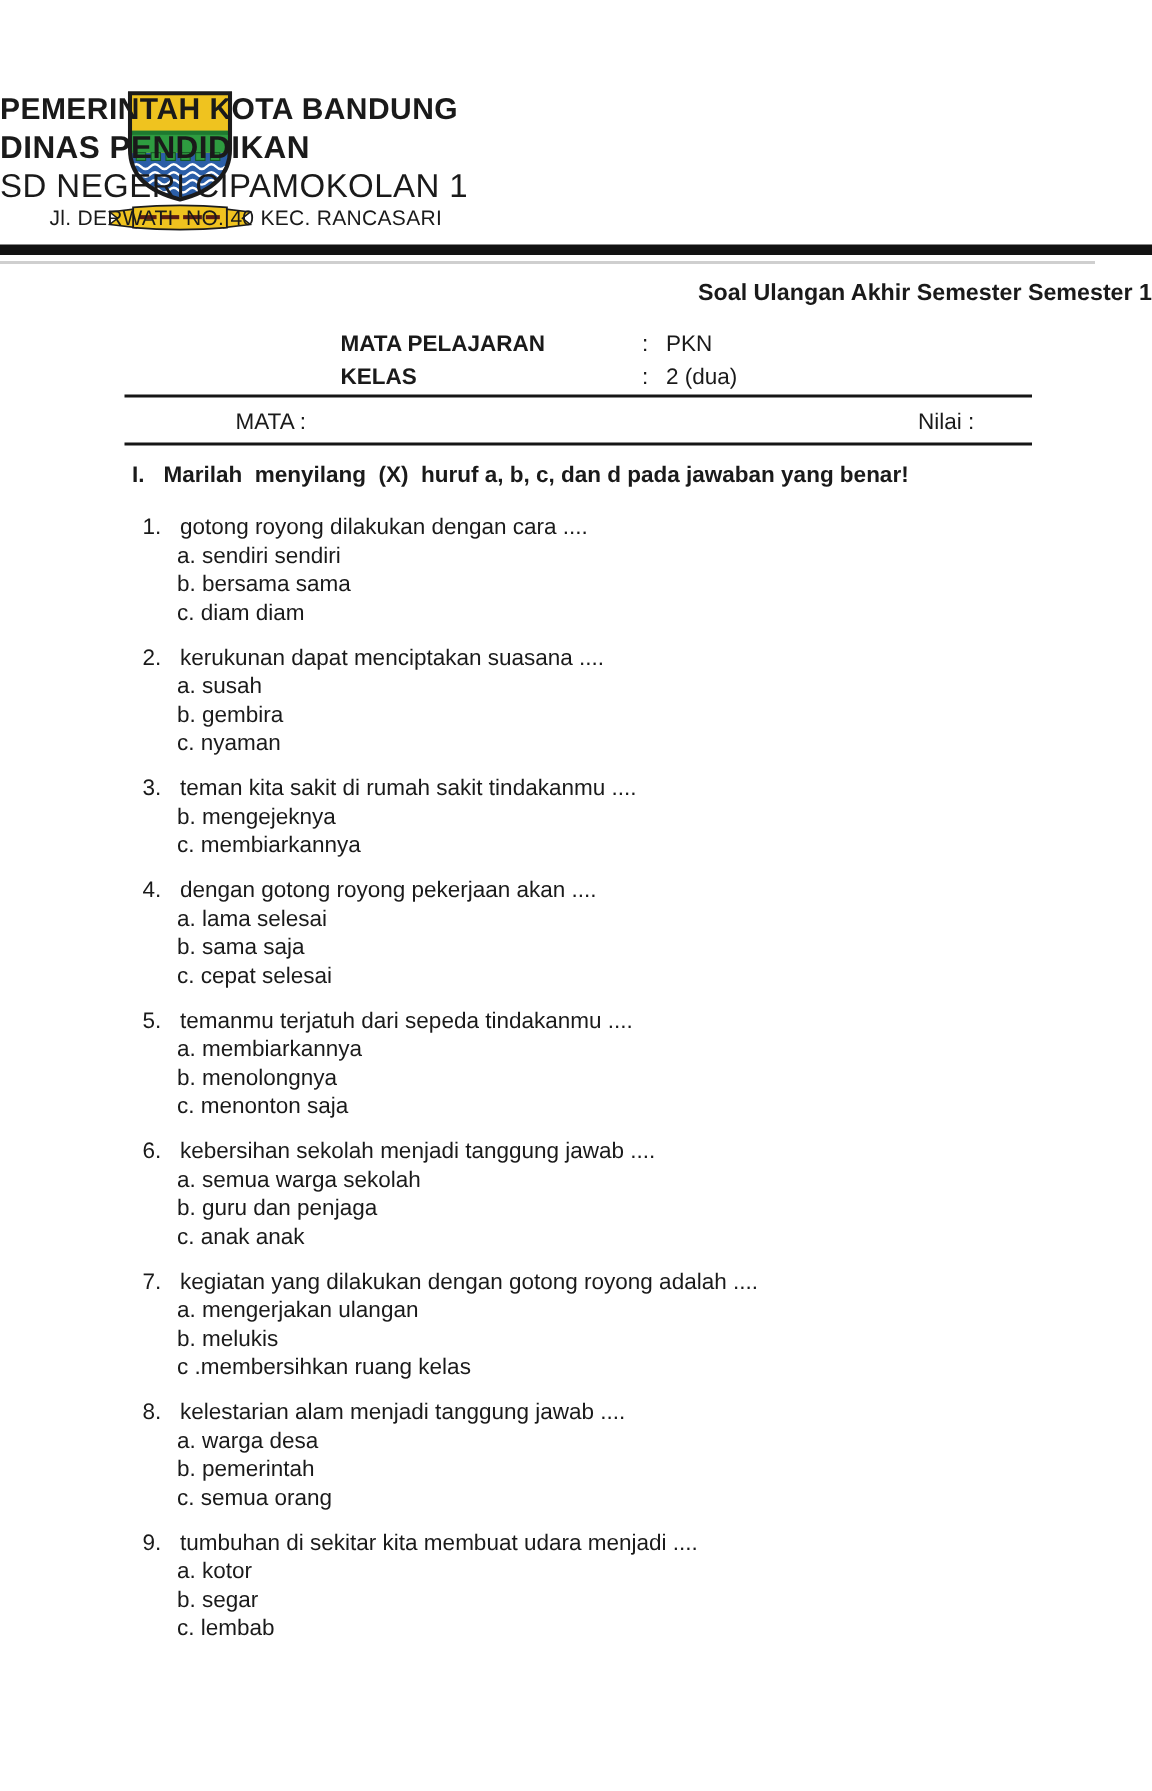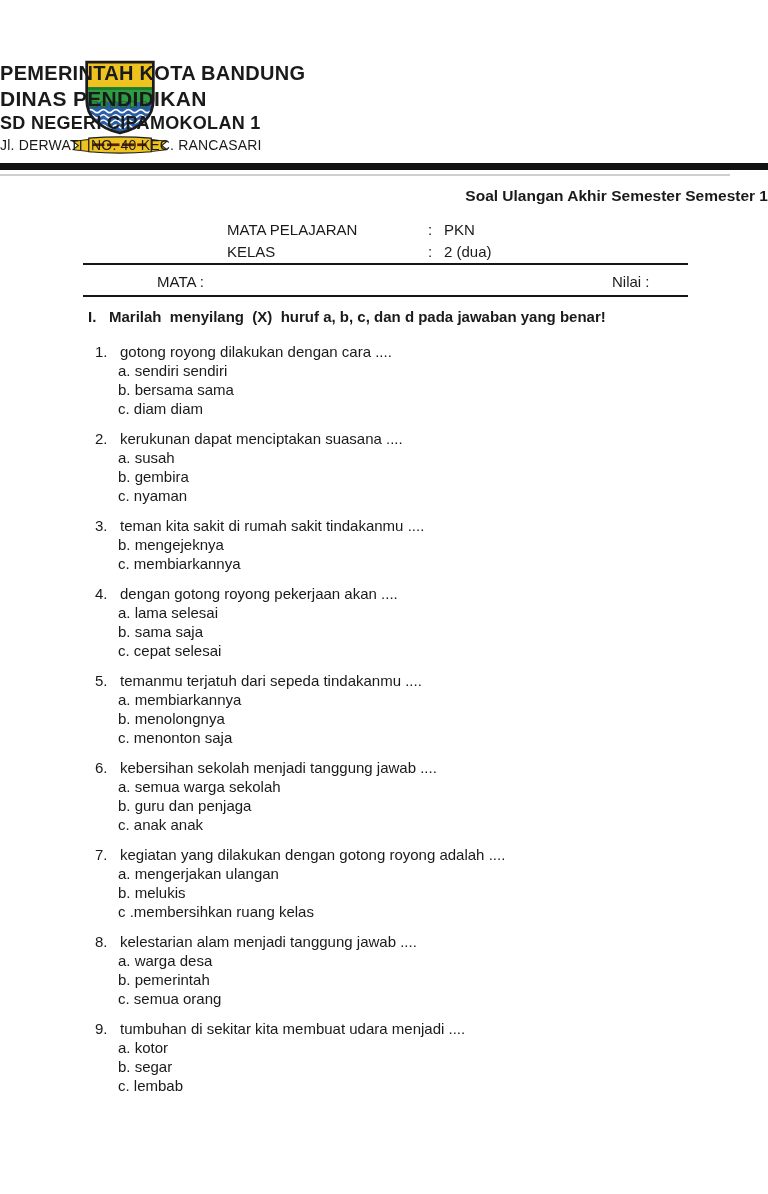--- a/index.html
+++ b/index.html
@@ -10,33 +10,33 @@
     font-family:"Liberation Sans", sans-serif;
     color:#1a1a1a;
     overflow:hidden;
   }
   .pre{white-space:pre-wrap;}
 
   
   .letterhead{position:absolute;top:60px;left:0;width:768px;text-align:left;}
   .lh1{font-size:20px;font-weight:bold;line-height:26px;letter-spacing:.3px;}
   .lh2{font-size:21px;font-weight:bold;line-height:25px;letter-spacing:.3px;}
-  .lh3{font-size:18px;font-weight:bold;line-height:25px;letter-spacing:.3px;}
-  .lh-addr{font-size:14px;line-height:19px;letter-spacing:.2px;}
+  .lh3{font-size:22px;font-weight:normal;line-height:25px;letter-spacing:.3px;}
+  .lh-addr{font-size:14px;line-height:19px;letter-spacing:.2px;margin-left:33px;}
   .logo{position:absolute;left:70px;top:60px;width:100px;height:96px;}
 
   .thick-rule{position:absolute;top:163px;left:0;width:768px;height:7px;background:#121212;}
   .rule-shadow{position:absolute;top:174px;left:0;width:730px;height:2px;background:#cfcfcf;}
 
   
   .exam-title{position:absolute;top:187px;left:0;width:768px;text-align:right;
               font-size:15.5px;font-weight:bold;}
   .info-block{position:absolute;top:219px;left:227px;font-size:15px;}
   .info-row{display:flex;line-height:22px;}
-  .info-label{width:201px;}
+  .info-label{width:201px;font-weight:bold;}
   .info-colon{width:16px;}
   .hline{position:absolute;left:83px;width:605px;height:2px;background:#161616;}
   .hline-a{top:263px;}
   .hline-b{top:295px;}
   .name-label{position:absolute;top:273px;left:157px;font-size:15px;}
   .score-label{position:absolute;top:273px;left:612px;font-size:15px;}
 
   
   .instruction{position:absolute;top:308px;left:88px;font-size:15px;font-weight:bold;display:flex;}
   .instr-num{width:21px;}

